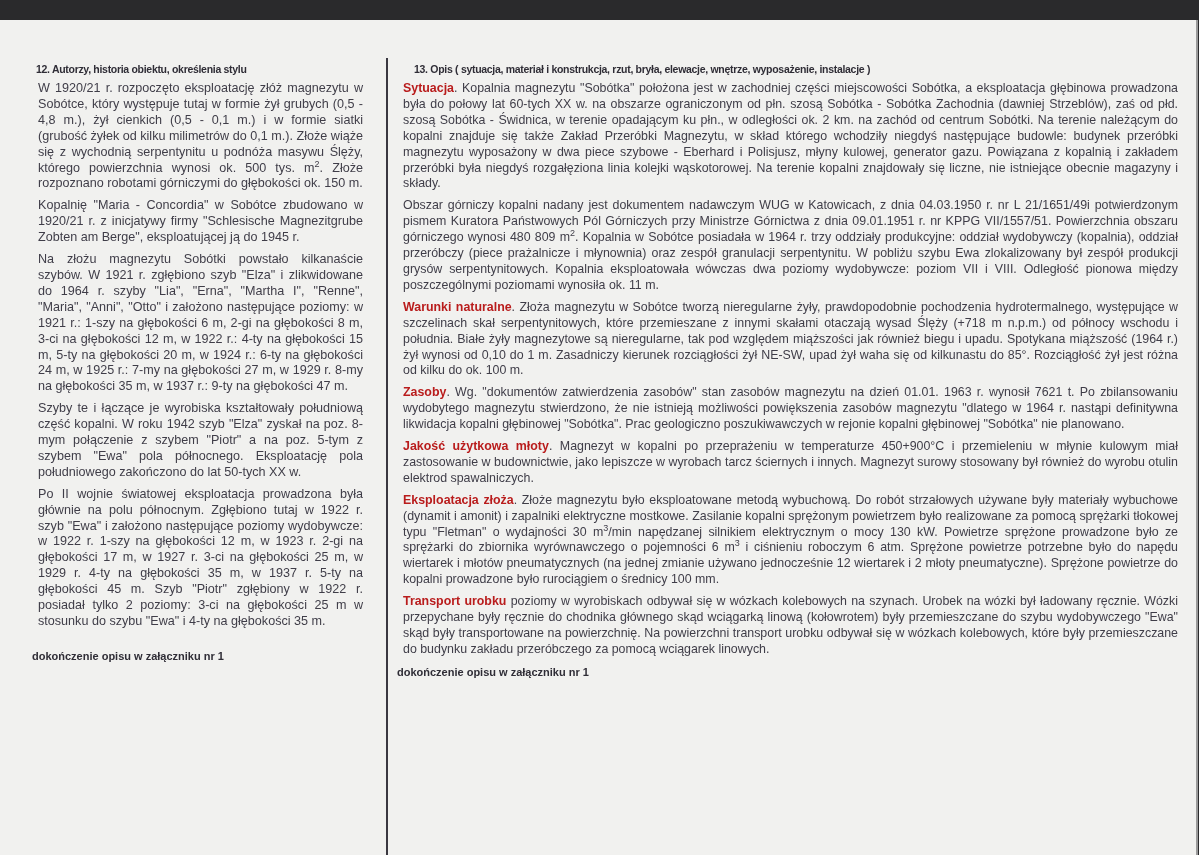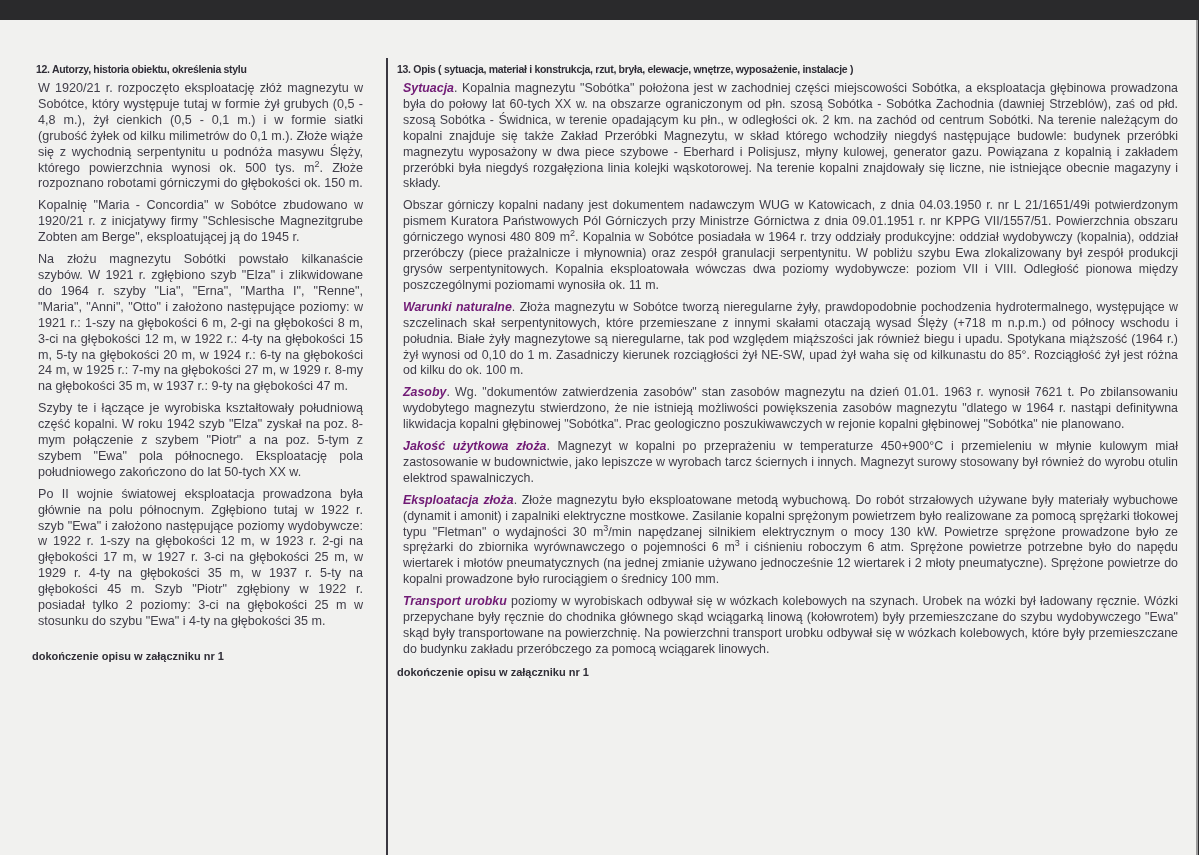--- a/index.html
+++ b/index.html
@@ -47,42 +47,41 @@
     .section-title {
       font-family: "Liberation Sans Narrow", "Liberation Sans", sans-serif;
       font-size: 10.5px;
       font-weight: bold;
       letter-spacing: -0.3px;
       color: #2f2d36;
       margin: 0 0 3px 4px;
       white-space: nowrap;
     }
     .col-right .section-title {
-      margin-left: 0;
+      margin-left: 17px;
       margin-bottom: 6px;
     }
     p {
       margin: 6px;
       font-size: 12.6px;
       line-height: 15.9px;
       text-align: justify;
       color: #3f3d48;
     }
     .col-left p {
       text-align: justify;
     }
     .col-right p {
       margin-bottom: 4px;
       font-size: 12.4px;
       line-height: 15.9px;
     }
     .lead {
       font-weight: bold;
-      color: #701a75;
-      font-style: italic;
+      color: #b91c1c;
     }
     sup {
       font-size: 9px;
       line-height: 0;
       vertical-align: super;
     }
     .continuation {
       font-weight: bold;
       font-size: 11px;
       text-align: left;
@@ -121,21 +120,21 @@
     <div class="section-title">13. Opis ( sytuacja, materiał i konstrukcja, rzut, bryła, elewacje, wnętrze, wyposażenie, instalacje )</div>
 
     <p><span class="lead">Sytuacja</span><span>. Kopalnia magnezytu "Sobótka" położona jest w zachodniej części miejscowości Sobótka, a eksploatacja głębinowa prowadzona była do połowy lat 60-tych XX w. na obszarze ograniczonym od płn. szosą Sobótka - Sobótka Zachodnia (dawniej Strzeblów), zaś od płd. szosą Sobótka - Świdnica, w terenie opadającym ku płn., w odległości ok. 2 km. na zachód od centrum Sobótki. Na terenie należącym do kopalni znajduje się także Zakład Przeróbki Magnezytu, w skład którego wchodziły niegdyś następujące budowle: budynek przeróbki magnezytu wyposażony w dwa piece szybowe - Eberhard i Polisjusz, młyny kulowej, generator gazu. Powiązana z kopalnią i zakładem przeróbki była niegdyś rozgałęziona linia kolejki wąskotorowej. Na terenie kopalni znajdowały się liczne, nie istniejące obecnie magazyny i składy.</span></p>
 
     <p><span>Obszar górniczy kopalni nadany jest dokumentem nadawczym WUG w Katowicach, z dnia 04.03.1950 r. nr L 21/1651/49i potwierdzonym pismem Kuratora Państwowych Pól Górniczych przy Ministrze Górnictwa z dnia 09.01.1951 r. nr KPPG VII/1557/51. Powierzchnia obszaru górniczego wynosi 480 809 m</span><sup>2</sup><span>. Kopalnia w Sobótce posiadała w 1964 r. trzy oddziały produkcyjne: oddział wydobywczy (kopalnia), oddział przeróbczy (piece prażalnicze i młynownia) oraz zespół granulacji serpentynitu. W pobliżu szybu Ewa zlokalizowany był zespół produkcji grysów serpentynitowych. Kopalnia eksploatowała wówczas dwa poziomy wydobywcze: poziom VII i VIII. Odległość pionowa między poszczególnymi poziomami wynosiła ok. 11 m.</span></p>
 
     <p><span class="lead">Warunki naturalne</span><span>. Złoża magnezytu w Sobótce tworzą nieregularne żyły, prawdopodobnie pochodzenia hydrotermalnego, występujące w szczelinach skał serpentynitowych, które przemieszane z innymi skałami otaczają wysad Ślęży (+718 m n.p.m.) od północy wschodu i południa. Białe żyły magnezytowe są nieregularne, tak pod względem miąższości jak również biegu i upadu. Spotykana miąższość (1964 r.) żył wynosi od 0,10 do 1 m. Zasadniczy kierunek rozciągłości żył NE-SW, upad żył waha się od kilkunastu do 85°. Rozciągłość żył jest różna od kilku do ok. 100 m.</span></p>
 
     <p><span class="lead">Zasoby</span><span>. Wg. "dokumentów zatwierdzenia zasobów" stan zasobów magnezytu na dzień 01.01. 1963 r. wynosił 7621 t. Po zbilansowaniu wydobytego magnezytu stwierdzono, że nie istnieją możliwości powiększenia zasobów magnezytu "dlatego w 1964 r. nastąpi definitywna likwidacja kopalni głębinowej "Sobótka". Prac geologiczno poszukiwawczych w rejonie kopalni głębinowej "Sobótka" nie planowano.</span></p>
 
-    <p><span class="lead">Jakość użytkowa złoża</span><span>. Magnezyt w kopalni po przeprażeniu w temperaturze 450+900°C i przemieleniu w młynie kulowym miał zastosowanie w budownictwie, jako lepiszcze w wyrobach tarcz ściernych i innych. Magnezyt surowy stosowany był również do wyrobu otulin elektrod spawalniczych.</span></p>
+    <p><span class="lead">Jakość użytkowa młoty</span><span>. Magnezyt w kopalni po przeprażeniu w temperaturze 450+900°C i przemieleniu w młynie kulowym miał zastosowanie w budownictwie, jako lepiszcze w wyrobach tarcz ściernych i innych. Magnezyt surowy stosowany był również do wyrobu otulin elektrod spawalniczych.</span></p>
 
     <p><span class="lead">Eksploatacja złoża</span><span>. Złoże magnezytu było eksploatowane metodą wybuchową. Do robót strzałowych używane były materiały wybuchowe (dynamit i amonit) i zapalniki elektryczne mostkowe. Zasilanie kopalni sprężonym powietrzem było realizowane za pomocą sprężarki tłokowej typu "Fletman" o wydajności 30 m</span><sup>3</sup><span>/min napędzanej silnikiem elektrycznym o mocy 130 kW. Powietrze sprężone prowadzone było ze sprężarki do zbiornika wyrównawczego o pojemności 6 m</span><sup>3</sup><span> i ciśnieniu roboczym 6 atm. Sprężone powietrze potrzebne było do napędu wiertarek i młotów pneumatycznych (na jednej zmianie używano jednocześnie 12 wiertarek i 2 młoty pneumatyczne). Sprężone powietrze do kopalni prowadzone było rurociągiem o średnicy 100 mm.</span></p>
 
     <p><span class="lead">Transport urobku</span><span> poziomy w wyrobiskach odbywał się w wózkach kolebowych na szynach. Urobek na wózki był ładowany ręcznie. Wózki przepychane były ręcznie do chodnika głównego skąd wciągarką linową (kołowrotem) były przemieszczane do szybu wydobywczego "Ewa" skąd były transportowane na powierzchnię. Na powierzchni transport urobku odbywał się w wózkach kolebowych, które były przemieszczane do budynku zakładu przeróbczego za pomocą wciągarek linowych.</span></p>
 
     <div class="continuation">dokończenie opisu w załączniku nr 1</div>
   </div>
 
 </div>
 

